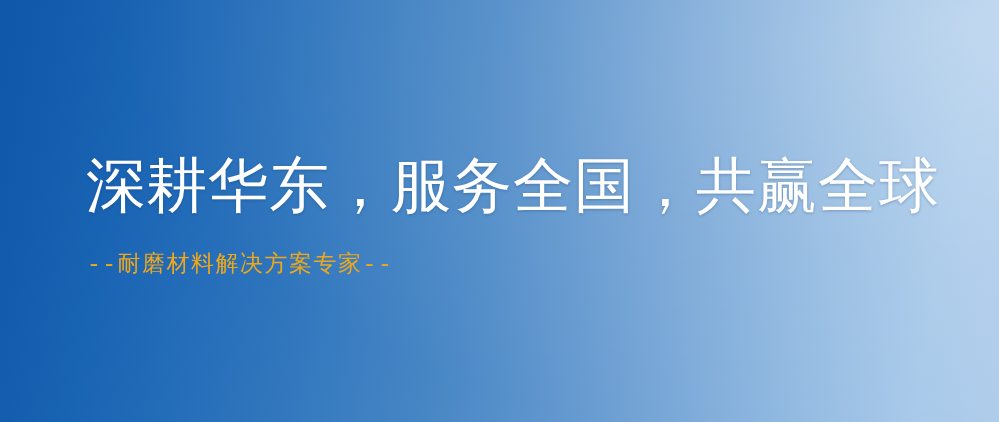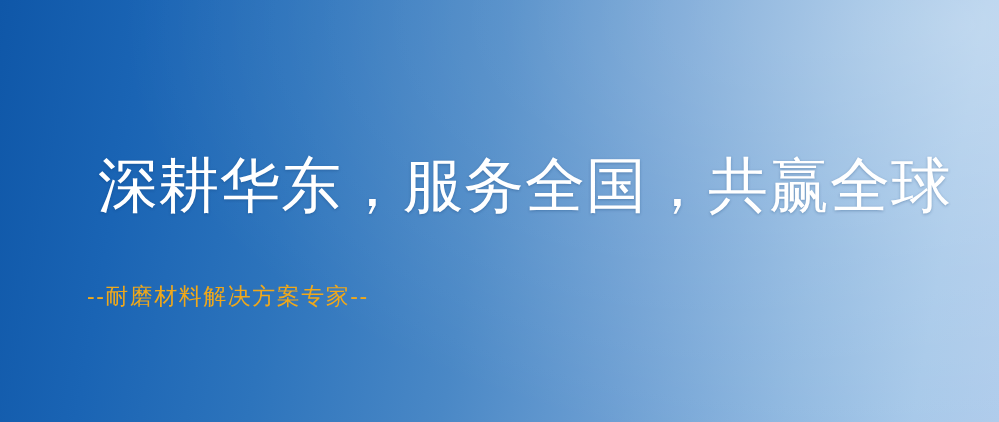--- a/index.html
+++ b/index.html
@@ -43,28 +43,27 @@
     left: 86px;
     top: 155px;
     font-family: "Liberation Serif", "DejaVu Serif", serif;
     font-size: 60px;
     line-height: 1.05;
     color: #ffffff;
     letter-spacing: 1px;
     white-space: nowrap;
     text-shadow: 0 1px 3px rgba(10,50,100,0.30);
     z-index: 3;
-    margin-left: 12px;
   }
 
   .subtitle {
     position: absolute;
     left: 87px;
-    top: 283px;
-    font-family: Liberation Sans, sans-serif;
+    top: 252px;
+    font-family: Liberation Mono, monospace;
     font-size: 23px;
     line-height: 1.2;
     color: #f0a81a;
     letter-spacing: 1.5px;
     white-space: nowrap;
     z-index: 3;
   }
 
   
   #logo {

